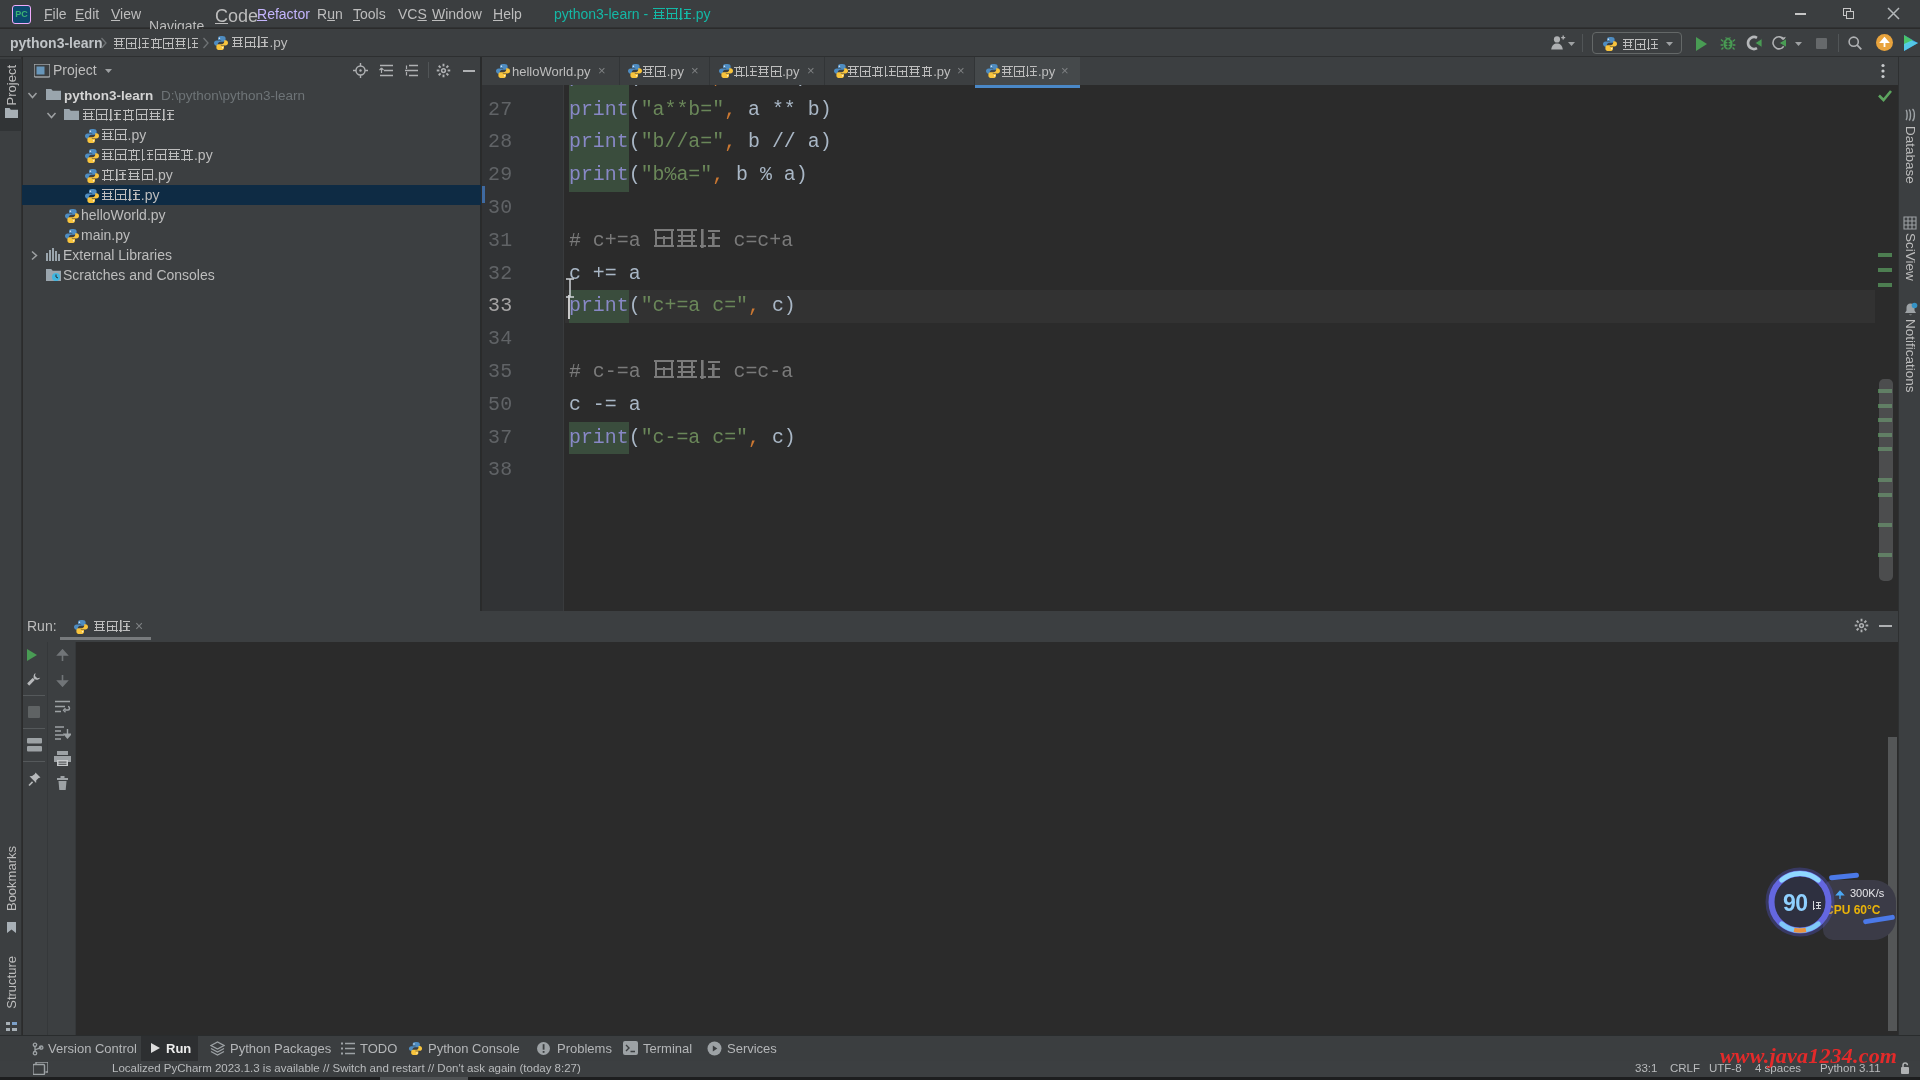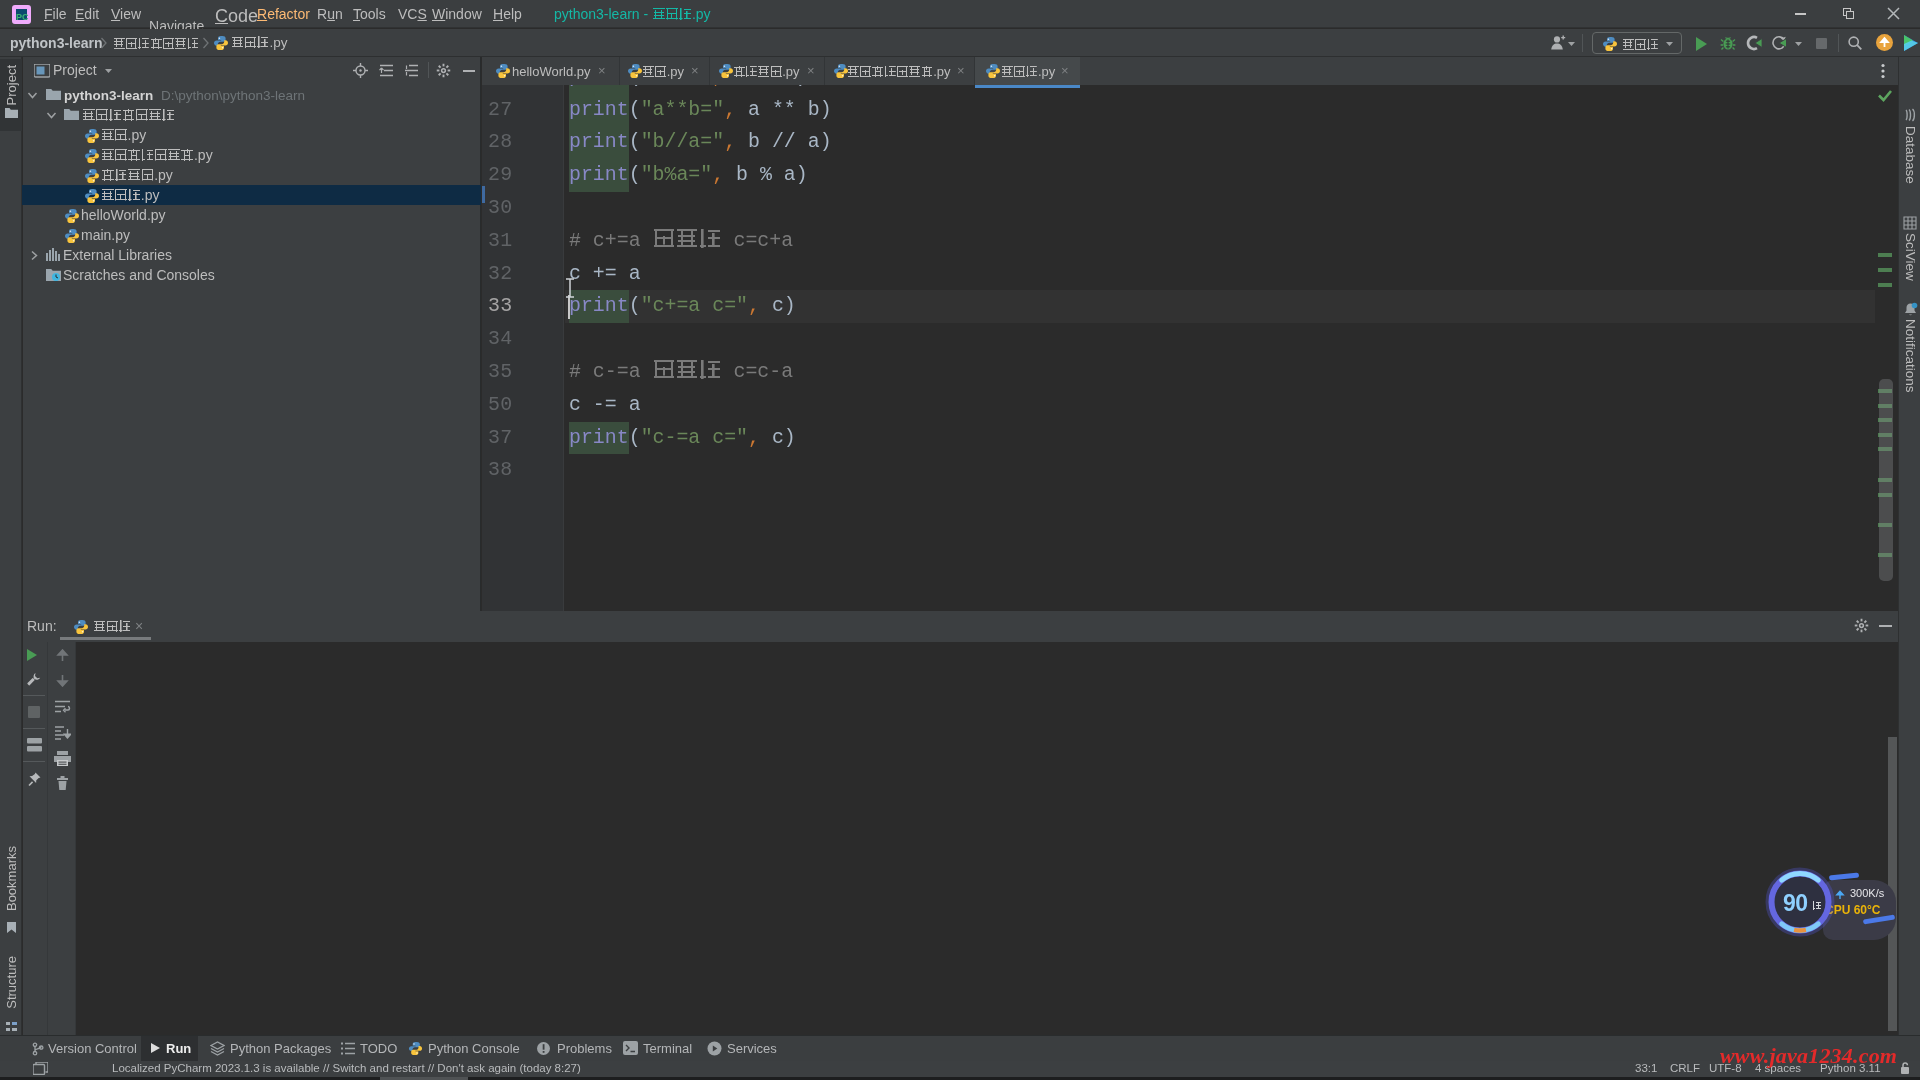--- a/index.html
+++ b/index.html
@@ -28,27 +28,27 @@
 <g id="pyico">
         <path fill="#4e8cc1" d="M7.9 1C6.1 1 5 1.9 5 3.3V5h3.2v.6H3.5C2.1 5.6 1 6.6 1 8.1s1.1 2.6 2.5 2.6h1.3V9.2c0-1.4 1.2-2.5 2.6-2.5h3.1c1.2 0 2.1-.9 2.1-2.1V3.3C12.6 1.9 11.3 1 9.5 1z"></path>
         <path fill="#f8c43d" d="M8.1 15c1.8 0 2.9-.9 2.9-2.3V11H7.8v-.6h4.7c1.4 0 2.5-1 2.5-2.5S13.9 5.3 12.5 5.3h-1.3v1.5c0 1.4-1.2 2.5-2.6 2.5H5.5c-1.2 0-2.1.9-2.1 2.1v1.3C3.4 14.1 4.7 15 6.5 15z"></path>
         <circle fill="#dfe9f2" cx="6.4" cy="3.2" r=".8"></circle>
         <circle fill="#fdf3d5" cx="9.6" cy="12.8" r=".8"></circle>
       </g>
 </defs>
   </svg>
 
 <div class="a" style="left:0;top:0;width:1920px;height:28px;background:#3b3e40;border-bottom:1px solid #303233">
-  <div class="a" style="left:12px;top:5px;width:19px;height:19px;background:#0c4a6e;border-radius:3px;border:4px solid #f0abfc;color:#3cb373;font:bold 9px 'Liberation Sans';text-align:center;line-height:17px">PC</div>
+  <div class="a" style="left:12px;top:5px;width:19px;height:19px;background:#0c4a6e;border-radius:3px;border:1px solid #f0abfc;color:#3cb373;font:bold 9px 'Liberation Sans';text-align:center;line-height:17px">PC</div>
   <div class="a menu" style="left:44px;top:6px;font-size:14px;color:#bdbdbd"><u>F</u>ile</div>
   <div class="a menu" style="left:75px;top:6px;font-size:14px;color:#bdbdbd"><u>E</u>dit</div>
   <div class="a menu" style="left:111px;top:6px;font-size:14px;color:#bdbdbd"><u>V</u>iew</div>
   <div class="a menu" style="left:149px;top:18px;font-size:14px;color:#bdbdbd"><u>N</u>avigate</div>
   <div class="a menu" style="left:215px;top:6px;font-size:18px;color:#bdbdbd"><u>C</u>ode</div>
-  <div class="a menu" style="left:257px;top:6px;font-size:14px;color:#fdba74"><u>R</u>efactor</div>
+  <div class="a menu" style="left:257px;top:6px;font-size:14px;color:#c4b5fd"><u>R</u>efactor</div>
   <div class="a menu" style="left:317px;top:6px;font-size:14px;color:#bdbdbd">R<u>u</u>n</div>
   <div class="a menu" style="left:353px;top:6px;font-size:14px;color:#bdbdbd"><u>T</u>ools</div>
   <div class="a menu" style="left:398px;top:6px;font-size:14px;color:#bdbdbd">VC<u>S</u></div>
   <div class="a menu" style="left:432px;top:6px;font-size:14px;color:#bdbdbd"><u>W</u>indow</div>
   <div class="a menu" style="left:493px;top:6px;font-size:14px;color:#bdbdbd"><u>H</u>elp</div>
   <div class="a" style="left:554px;top:6px;font-size:14px;color:#14b8a6">python3-learn - <span class="cj"><i class="h h1"></i><i class="h h2"></i><i class="h h3"></i></span>.py</div>
 
   <div class="a" style="left:1795px;top:13px;width:11px;height:1.5px;background:#c6c6c6"></div>
   <div class="a" style="left:1843px;top:8px;width:8px;height:8px;border:1.2px solid #c6c6c6"></div>
   <div class="a" style="left:1846px;top:11px;width:8px;height:8px;border:1.2px solid #c6c6c6;background:#3b3e40"></div>

